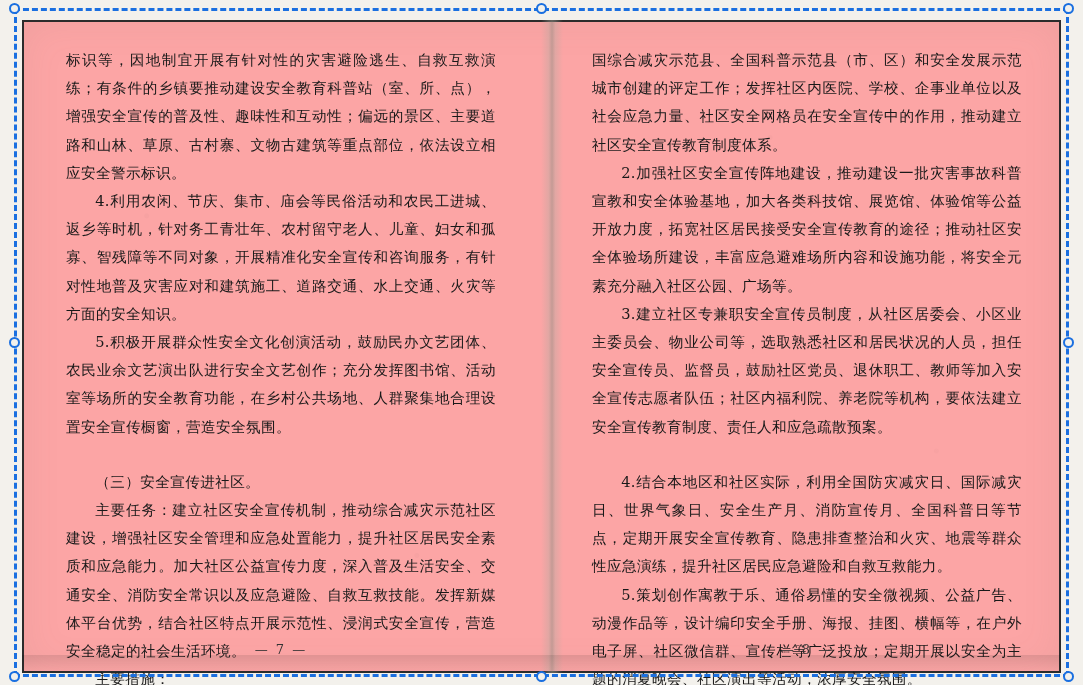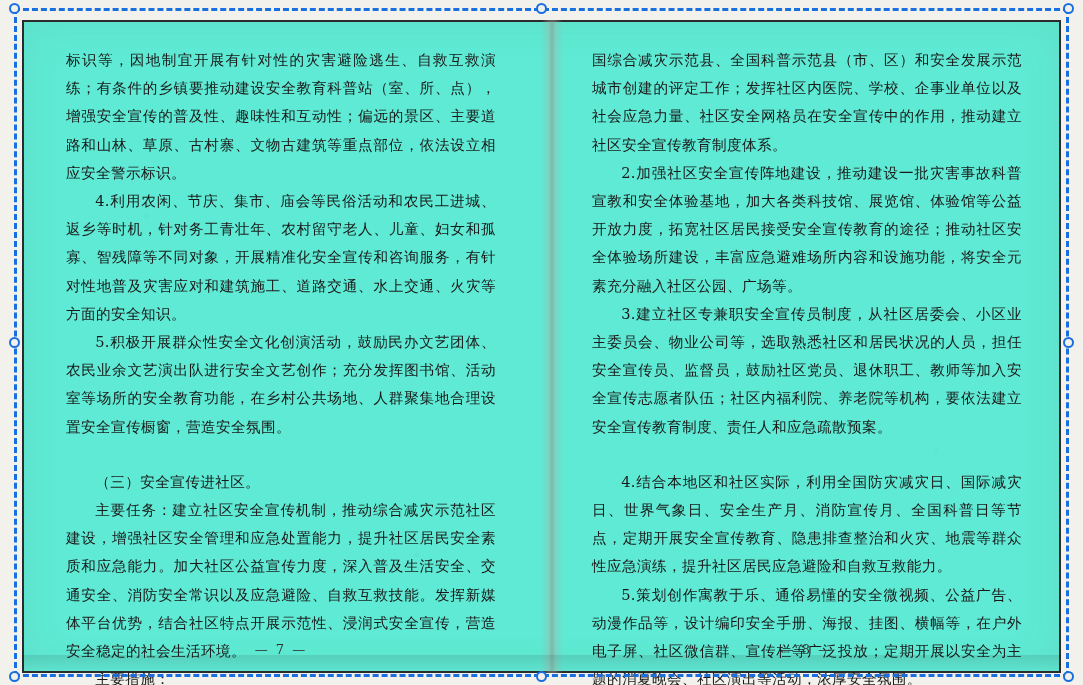--- a/index.html
+++ b/index.html
@@ -49,21 +49,21 @@
   .h-bc { left: 536px;  top: 671px; }
   .h-br { left: 1063px; top: 671px; }
 
   
   .paper {
     position: absolute;
     left: 22px;
     top: 20px;
     width: 1039px;
     height: 653px;
-    background: #5eead4;
+    background: #fca5a5;
     box-shadow: inset 0 0 40px rgba(120,110,95,0.10);
   }
   
   .spine {
     position: absolute;
     left: 519px;
     top: 0;
     width: 22px;
     height: 653px;
     background: linear-gradient(to right,

